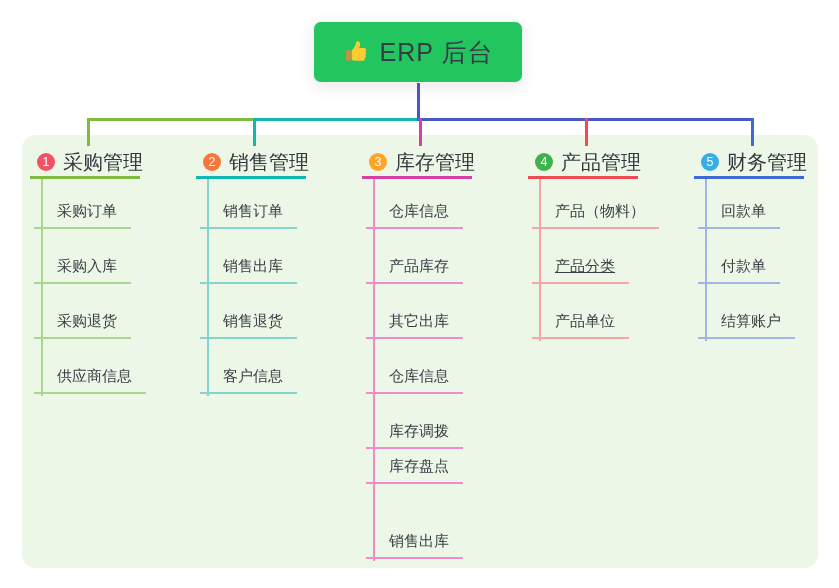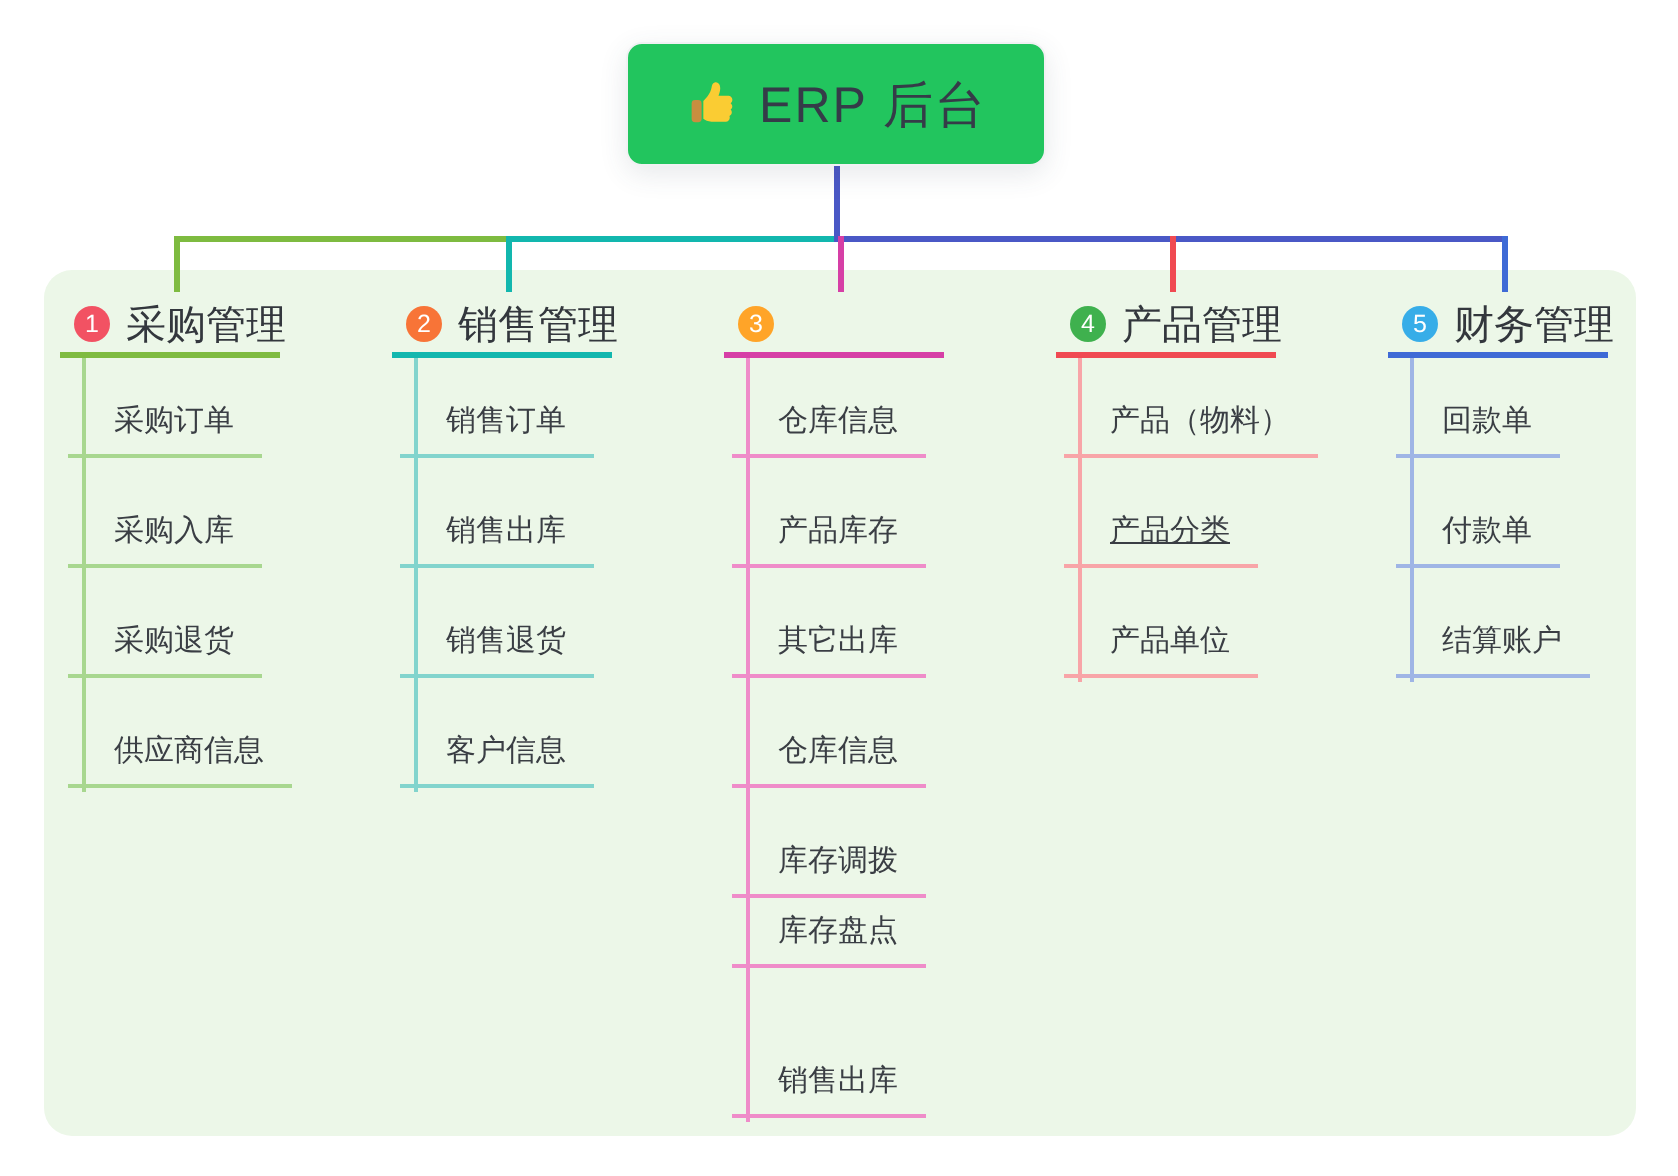--- a/index.html
+++ b/index.html
@@ -86,20 +86,21 @@
       <div class="branch-header" style="left: 196px; border-bottom-color: rgb(18, 183, 174);">
         <span class="badge" style="background: rgb(248, 116, 55);">2</span>
         <span class="branch-label">销售管理</span>
       </div>
       <div class="child-node" style="left: 200px; top: 201px; border-bottom-color: rgb(130, 212, 205);">销售订单</div>
       <div class="child-node" style="left: 200px; top: 256px; border-bottom-color: rgb(130, 212, 205);">销售出库</div>
       <div class="child-node" style="left: 200px; top: 311px; border-bottom-color: rgb(130, 212, 205);">销售退货</div>
       <div class="child-node" style="left: 200px; top: 366px; border-bottom-color: rgb(130, 212, 205);">客户信息</div>
       <div class="branch-header" style="left: 362px; border-bottom-color: rgb(214, 63, 166);">
         <span class="badge" style="background: rgb(255, 164, 40);">3</span>
+        <span class="branch-label">库存管理</span>
       </div>
       <div class="child-node" style="left: 366px; top: 201px; border-bottom-color: rgb(239, 140, 201);">仓库信息</div>
       <div class="child-node" style="left: 366px; top: 256px; border-bottom-color: rgb(239, 140, 201);">产品库存</div>
       <div class="child-node" style="left: 366px; top: 311px; border-bottom-color: rgb(239, 140, 201);">其它出库</div>
       <div class="child-node" style="left: 366px; top: 366px; border-bottom-color: rgb(239, 140, 201);">仓库信息</div>
       <div class="child-node" style="left: 366px; top: 421px; border-bottom-color: rgb(239, 140, 201);">库存调拨</div>
       <div class="child-node" style="left: 366px; top: 456px; border-bottom-color: rgb(239, 140, 201);">库存盘点</div>
       <div class="child-node" style="left: 366px; top: 531px; border-bottom-color: rgb(239, 140, 201);">销售出库</div>
       <div class="branch-header" style="left: 528px; border-bottom-color: rgb(240, 74, 82);">
         <span class="badge" style="background: rgb(63, 177, 78);">4</span>

